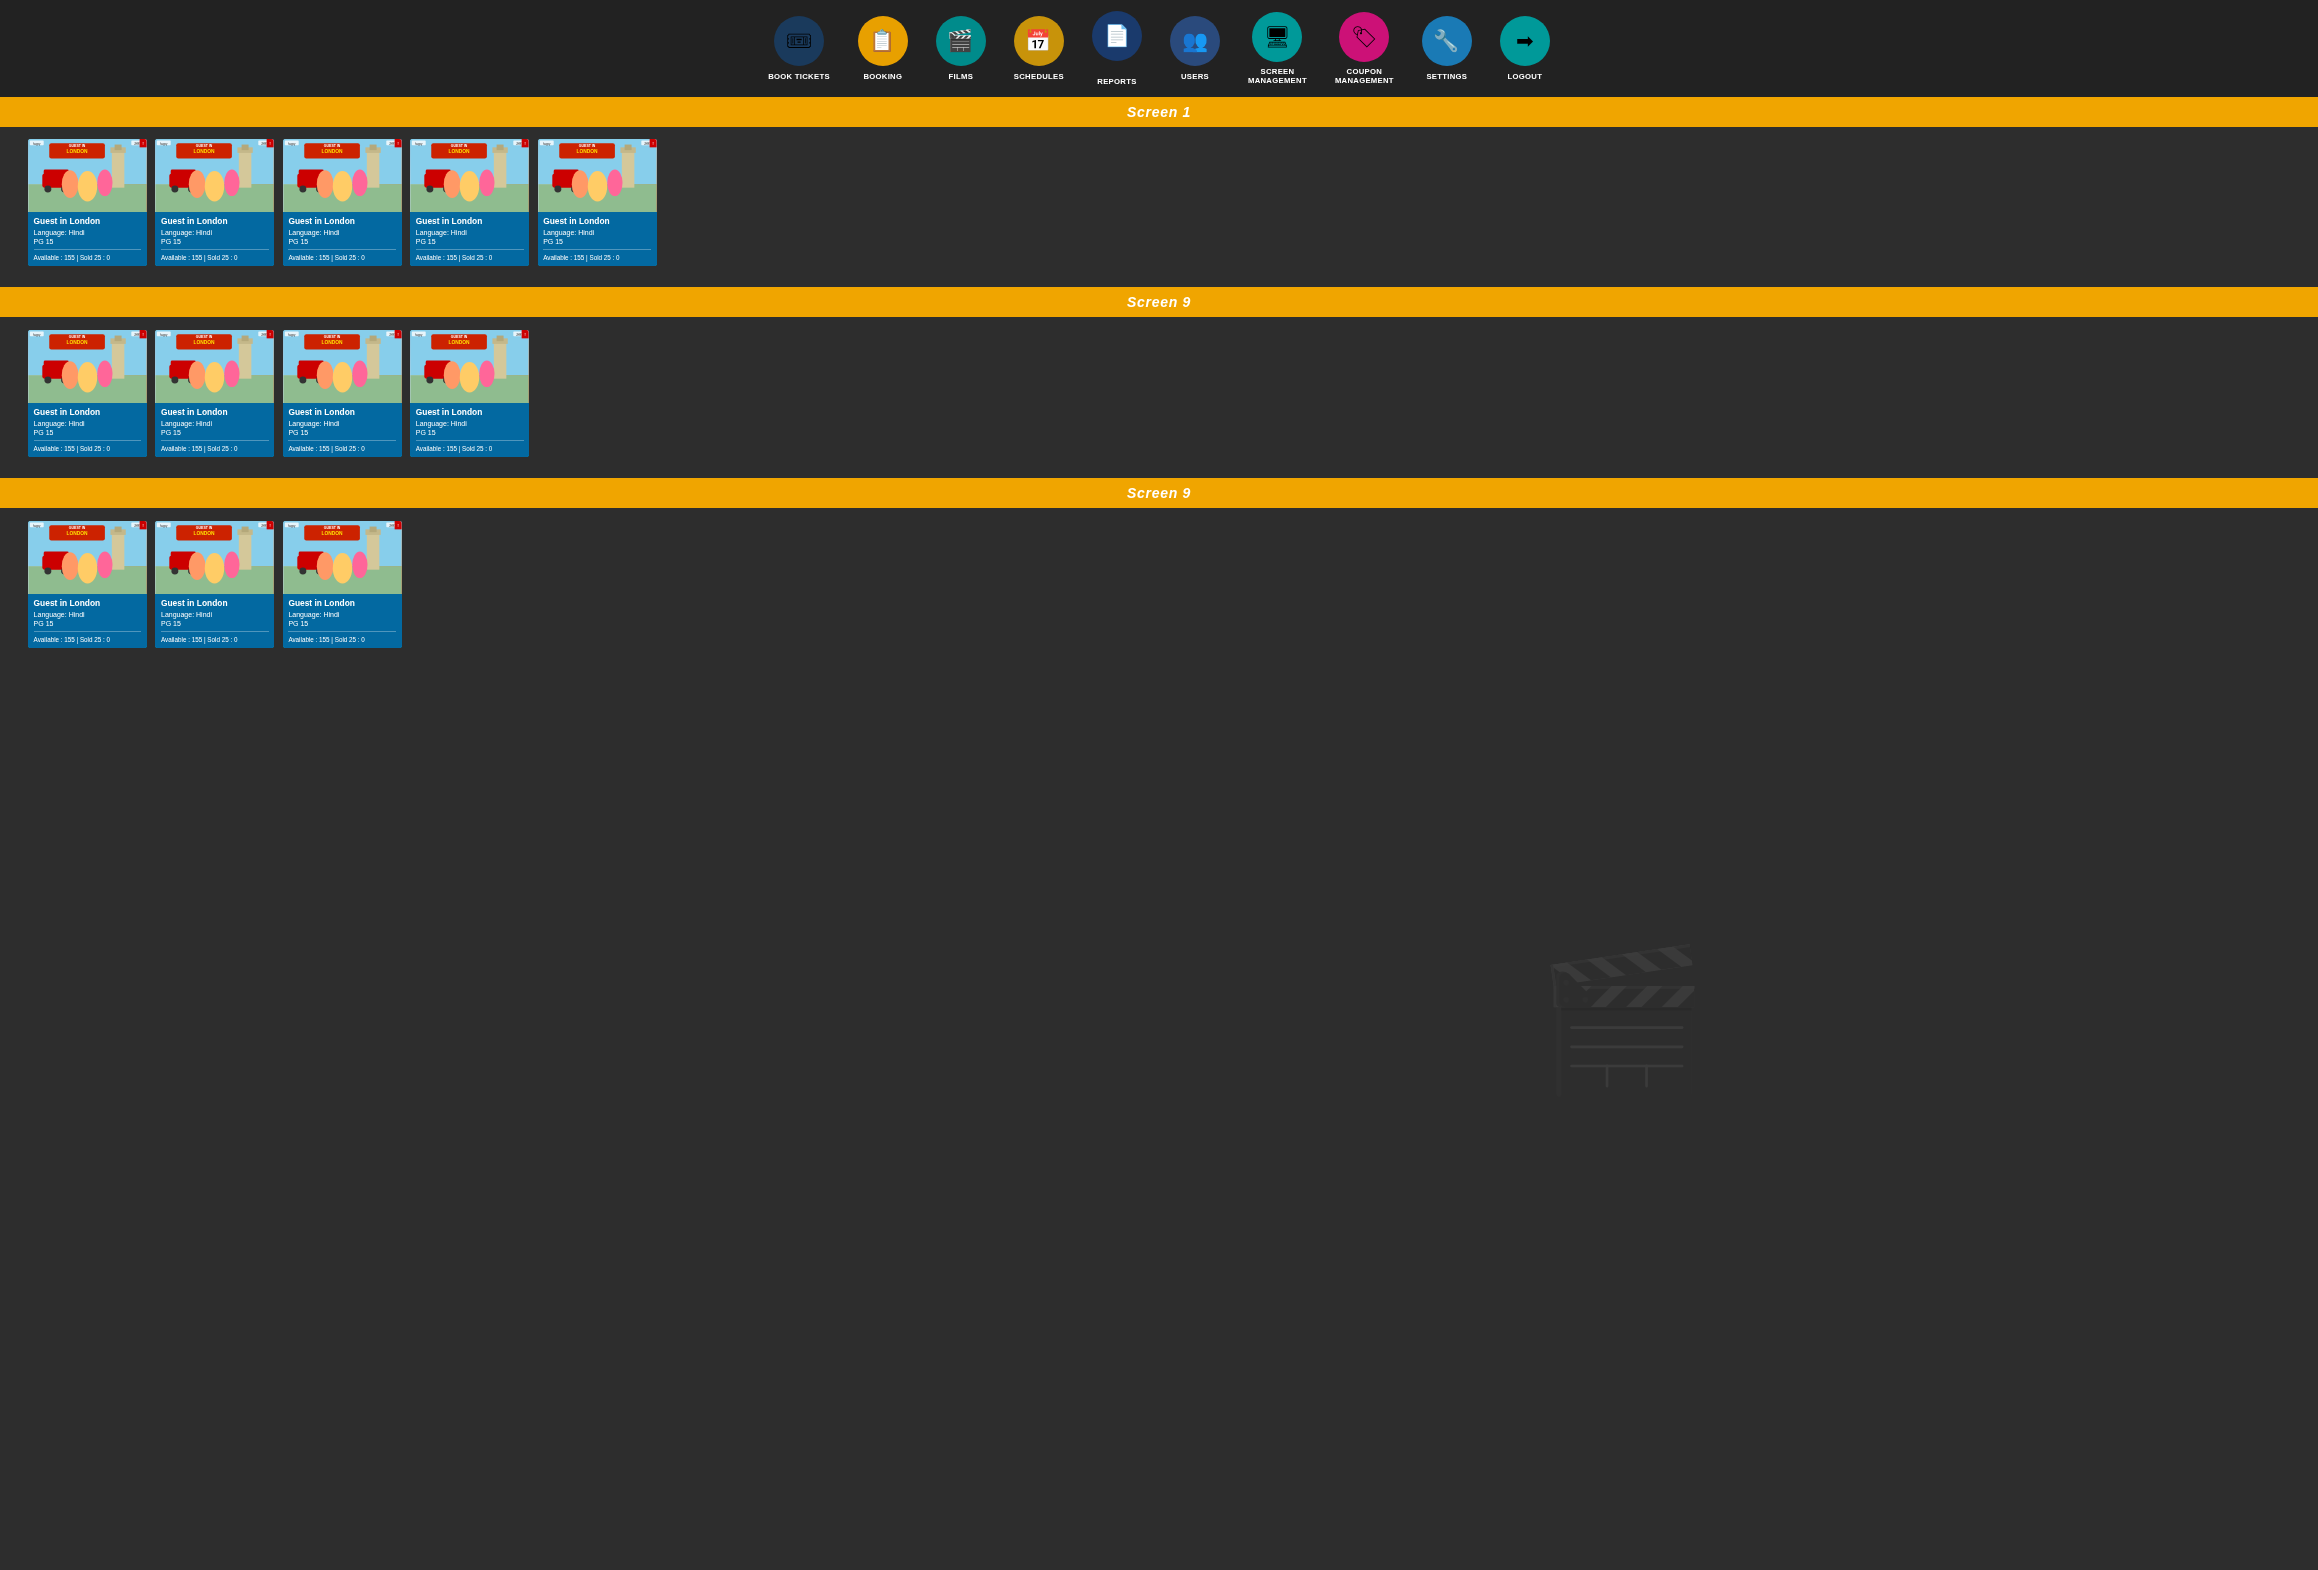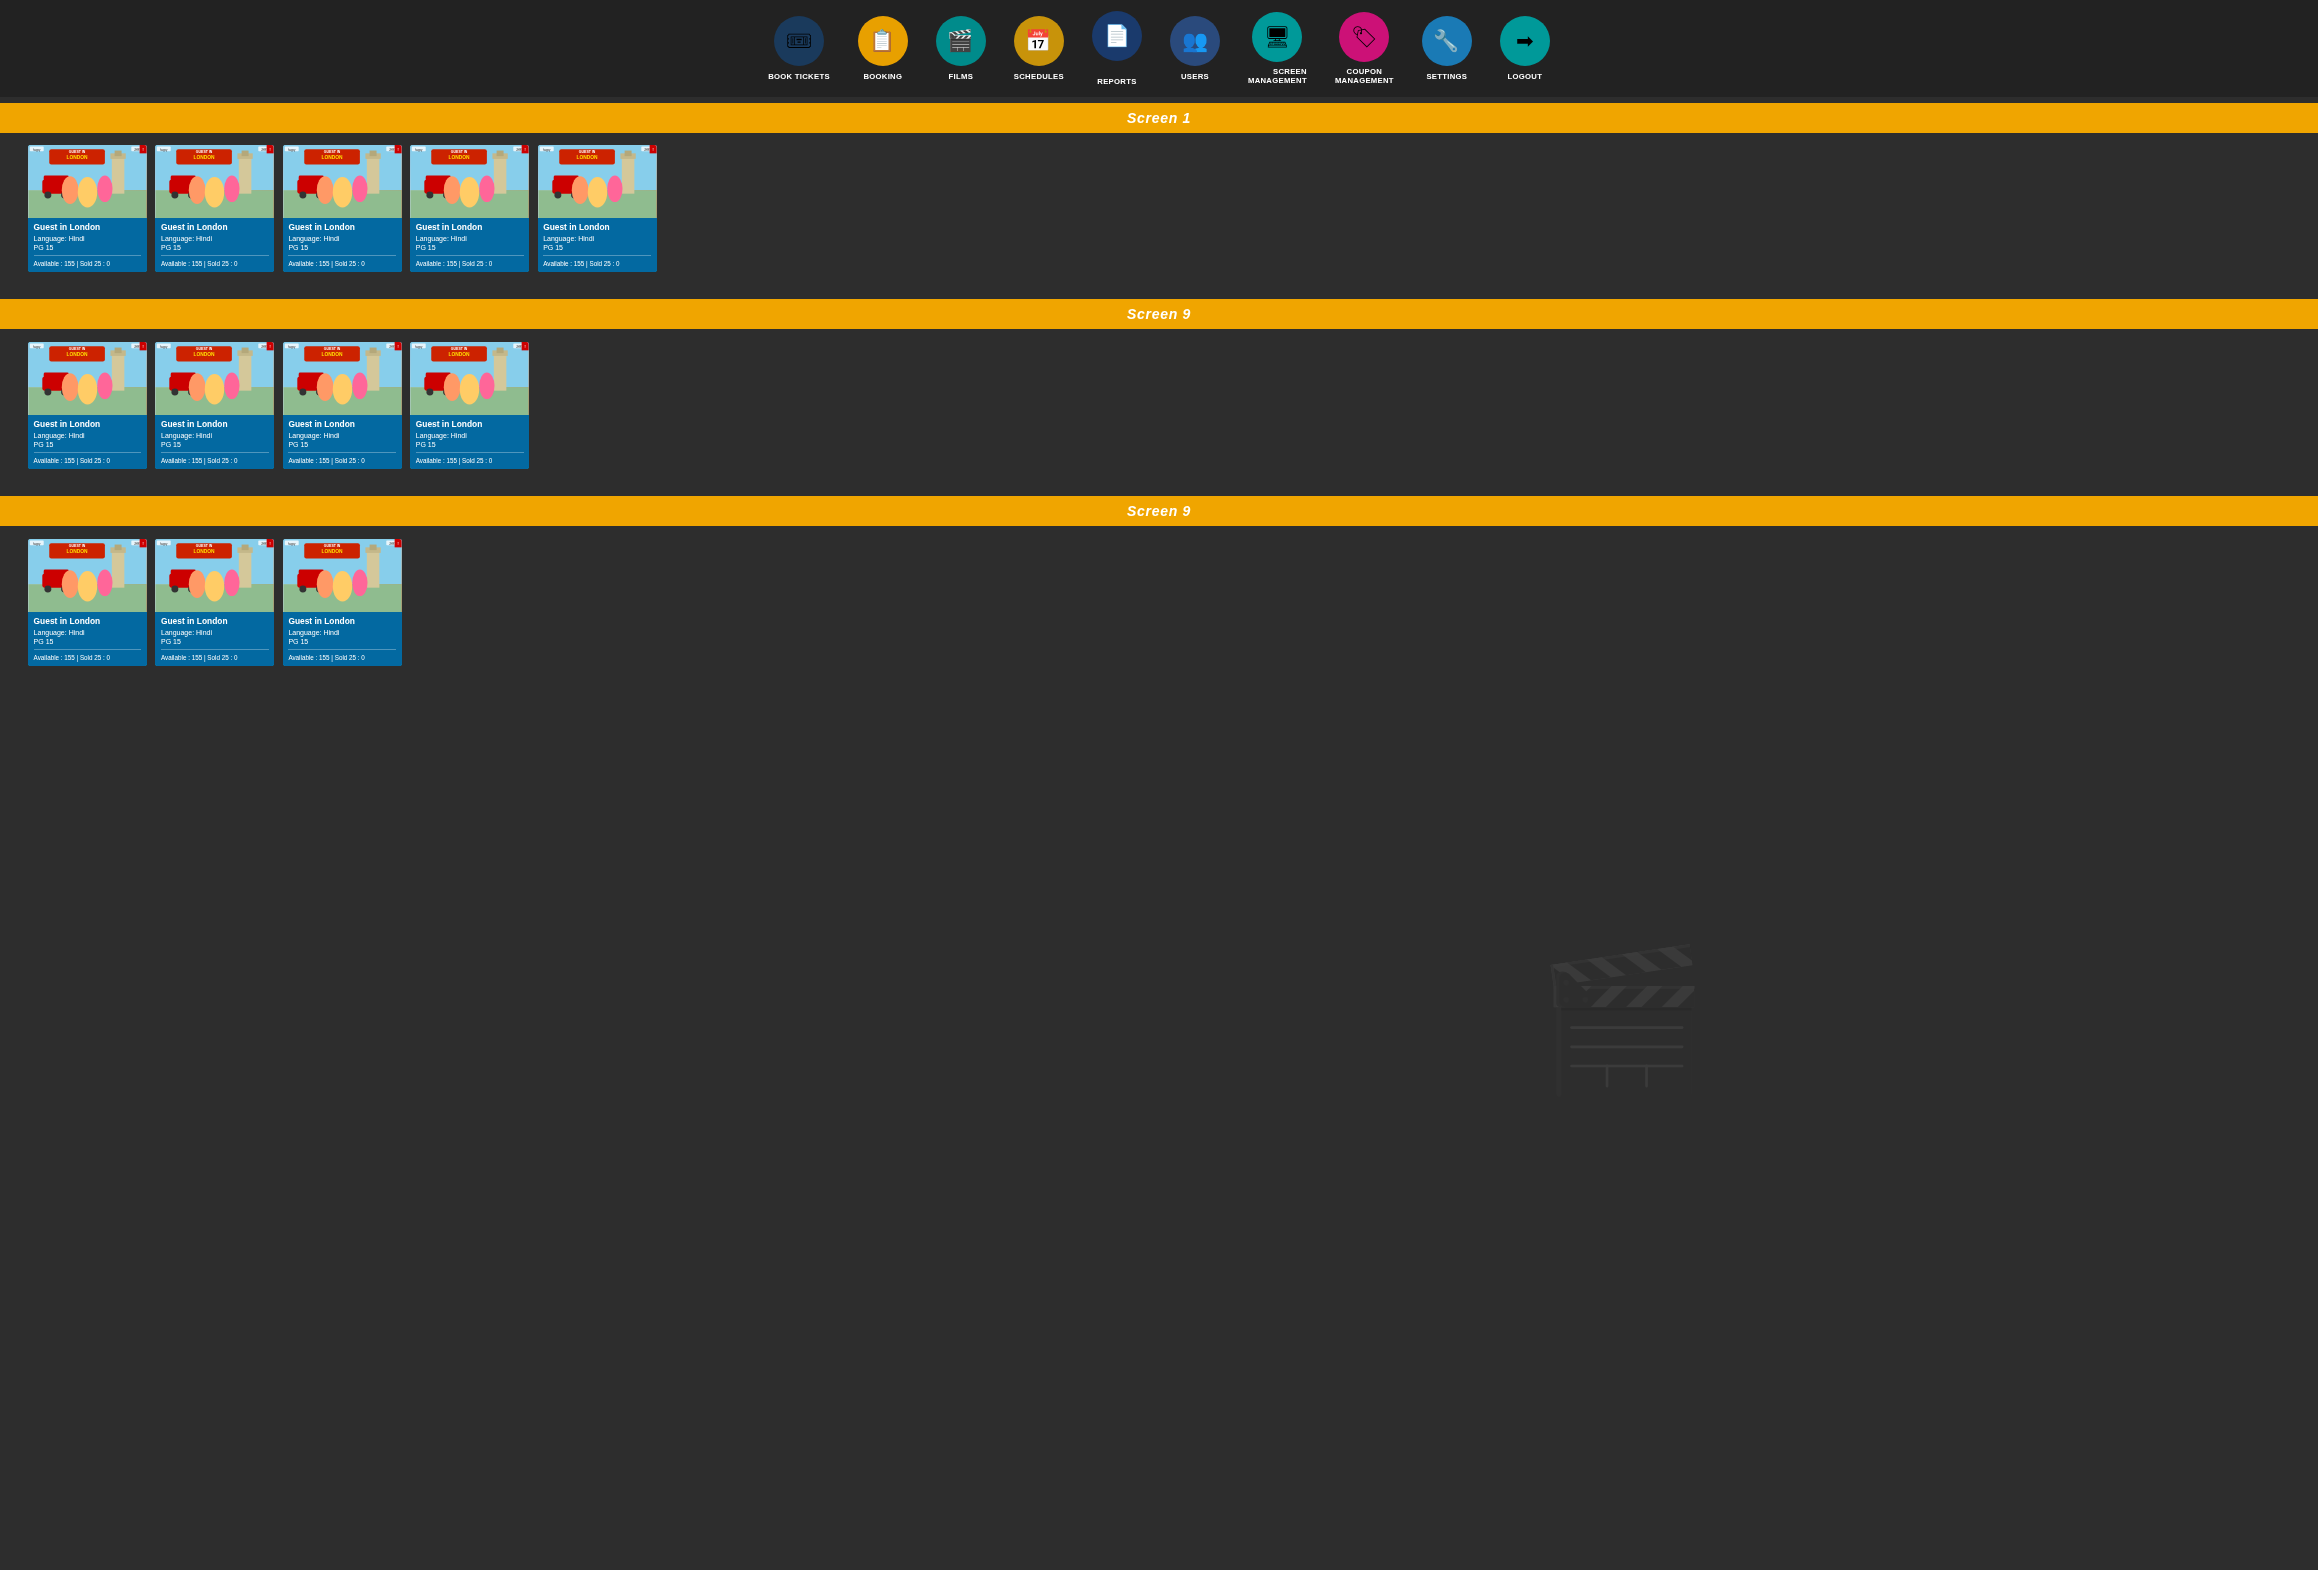--- a/index.html
+++ b/index.html
@@ -52,21 +52,21 @@
     .ic-gold        { background: #c8930a; }
     .ic-navy        { background: #1a3a6c; }
     .ic-purple      { background: #2a4a7c; }
     .ic-cyan        { background: #009999; }
     .ic-pink        { background: #cc1177; }
     .ic-ltblue      { background: #1a7ab5; }
     .ic-teal2       { background: #009999; }
 
     
     .screen-section {
-      margin-top: 6px;
+      margin-top: 0;
     }
     .screen-header {
       background-color: #f0a500;
       color: #ffffff;
       font-size: 14px;
       font-style: italic;
       font-weight: bold;
       text-align: center;
       padding: 7px;
       letter-spacing: 0.7px;
@@ -172,21 +172,21 @@
       <div class="nav-item">
         <div class="nav-icon-circle ic-navy" style="font-size: 21px;">📄</div>
         <span class="nav-label" style="white-space: pre-line; margin-top: 11px;">REPORTS</span>
       </div>
       <div class="nav-item">
         <div class="nav-icon-circle ic-purple" style="font-size: 21px;">👥</div>
         <span class="nav-label" style="white-space: pre-line;">USERS</span>
       </div>
       <div class="nav-item">
         <div class="nav-icon-circle ic-cyan" style="font-size: 21px;">🖥</div>
-        <span class="nav-label" style="white-space: pre-line; text-align: right;">SCREEN
+        <span class="nav-label" style="white-space: pre-line;">SCREEN
 MANAGEMENT</span>
       </div>
       <div class="nav-item">
         <div class="nav-icon-circle ic-pink" style="font-size: 21px;">🏷</div>
         <span class="nav-label" style="white-space: pre-line;">COUPON
 MANAGEMENT</span>
       </div>
       <div class="nav-item">
         <div class="nav-icon-circle ic-ltblue" style="font-size: 21px;">🔧</div>
         <span class="nav-label" style="white-space: pre-line;">SETTINGS</span>

